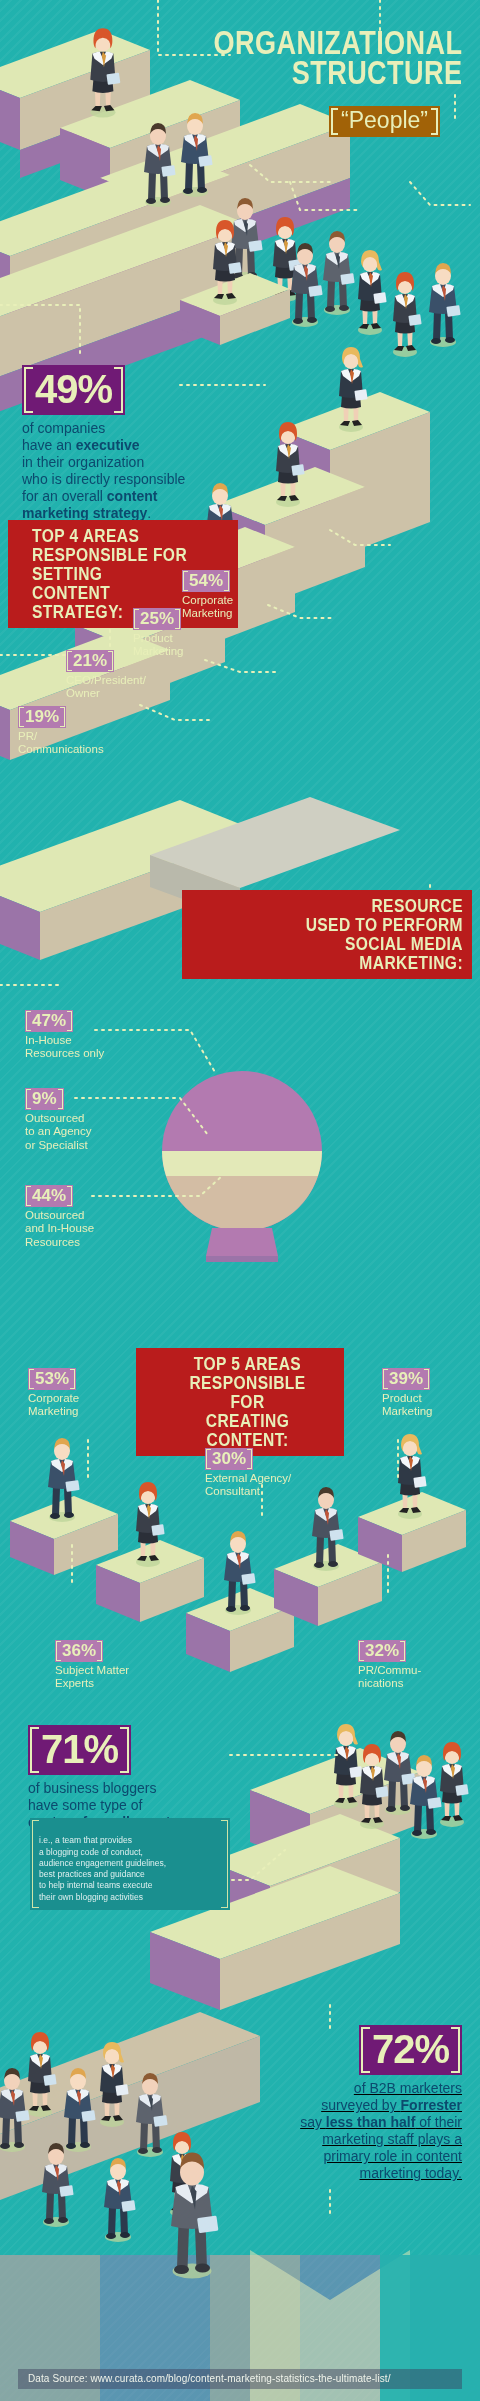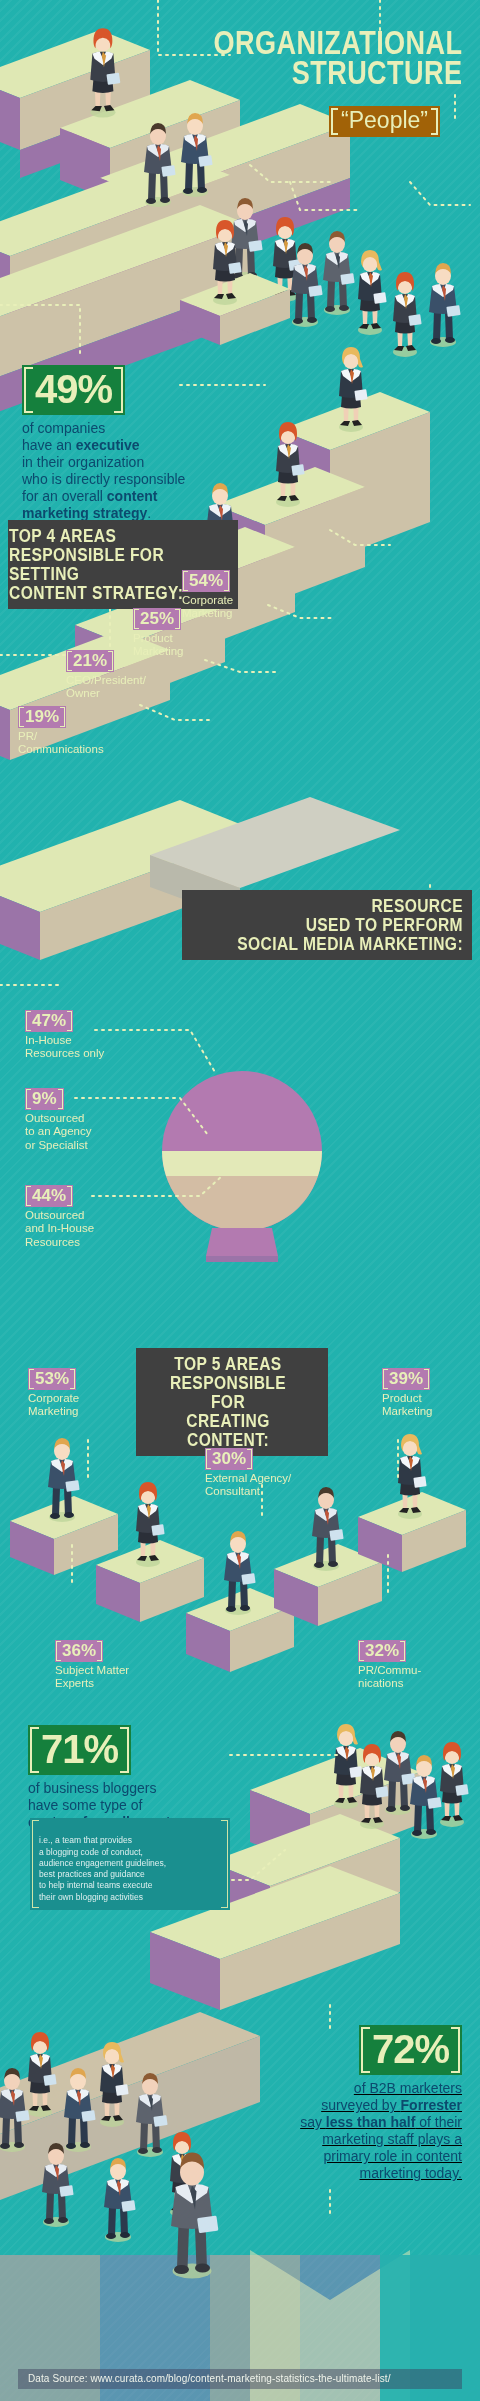--- a/index.html
+++ b/index.html
@@ -33,21 +33,21 @@
   .people-chip:before, .people-chip:after {
     content:""; position:absolute; top:2px; bottom:2px; width:5px;
     border:2px solid #e8efb9;
   }
   .people-chip:before { left:2px; border-right:none; }
   .people-chip:after  { right:2px; border-left:none; }
 
   
   .bigpct-wrap { position:absolute; }
   .bigpct {
-    display:inline-block; background:#15803d; color:#e8efb9;
+    display:inline-block; background:#701a75; color:#e8efb9;
     font-size:40px; font-weight:bold; line-height:1;
     padding:4px 13px 6px 13px; position:relative; letter-spacing:-1px;
   }
   .bigpct:before, .bigpct:after {
     content:""; position:absolute; top:2px; bottom:2px; width:7px;
     border:2px solid #e8efb9;
   }
   .bigpct:before { left:2px; border-right:none; }
   .bigpct:after  { right:2px; border-left:none; }
   .bigbody {
@@ -66,22 +66,22 @@
   .smallpct:before, .smallpct:after {
     content:""; position:absolute; top:1px; bottom:1px; width:4px;
     border:1.5px solid #e8efb9;
   }
   .smallpct:before { left:1px; border-right:none; }
   .smallpct:after  { right:1px; border-left:none; }
   .statlabel { color:#e8efb9; font-size:11.5px; line-height:1.16; margin-top:2px; white-space:pre-line; }
 
   
   .banner {
-    position:absolute; background:#404040; color:#e8efb9;
-    padding:6px 9px 7px 1px; line-height:1.0;
+    position:absolute; background:#b91c1c; color:#e8efb9;
+    padding:6px 9px 7px 24px; line-height:1.0;
   }
   .banner .bl { display:block; font-size:19px; }
   .banner.right { text-align:right; }
 
   
   .notebox {
     position:absolute; background:#1a8f8f; color:#dff0ef;
     font-size:8.5px; line-height:1.33; padding:6px 10px 7px 9px;
   }
   .notebox:before, .notebox:after {
@@ -486,21 +486,21 @@
 to an Agency
 or Specialist</div>
 </div>
 <div class="statblk" style="left:25px; top:1185px;">
   <span class="smallpct">44%</span>
   <div class="statlabel">Outsourced
 and In-House
 Resources</div>
 </div>
 
-<div class="banner" style="left:136px; top:1348px; width:192px; text-align:center;">
+<div class="banner" style="left:136px; top:1348px; width:208px; text-align:center;">
   <span class="bl cond" style="transform-origin:center center;">TOP 5 AREAS</span>
   <span class="bl cond" style="transform-origin:center center;">RESPONSIBLE FOR</span>
   <span class="bl cond" style="transform-origin:center center;">CREATING CONTENT:</span>
 </div>
 
 <div class="statblk" style="left:28px; top:1368px;">
   <span class="smallpct">53%</span>
   <div class="statlabel">Corporate
 Marketing</div>
 </div>

